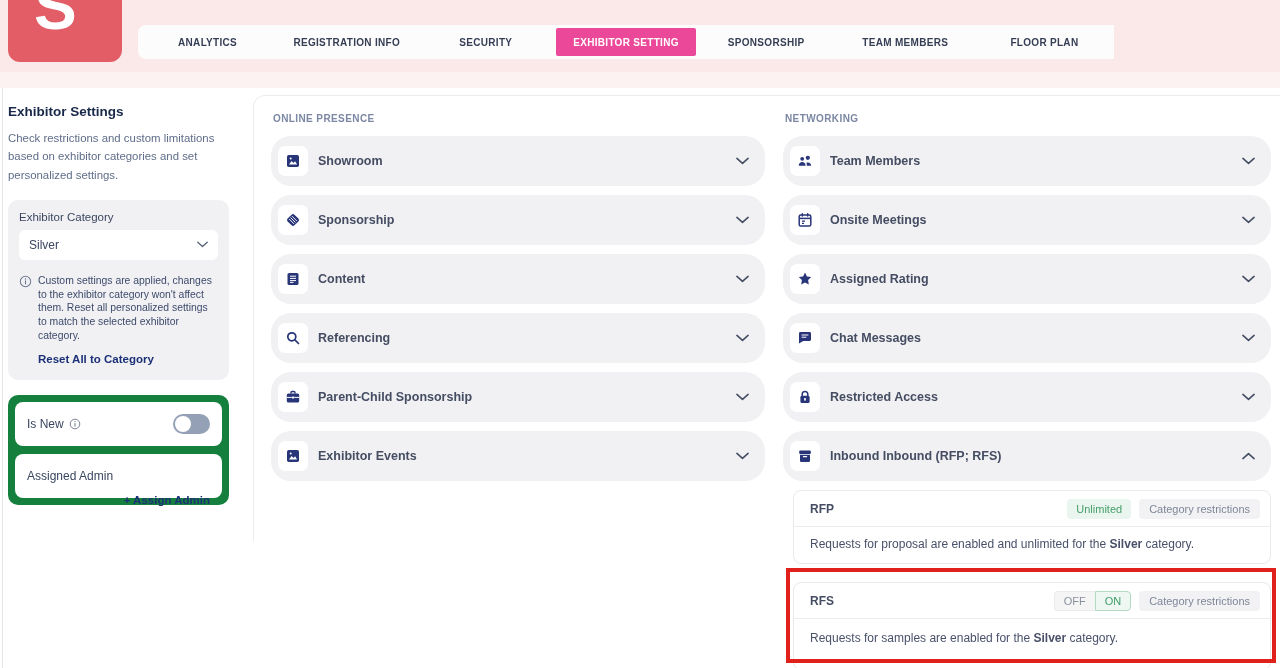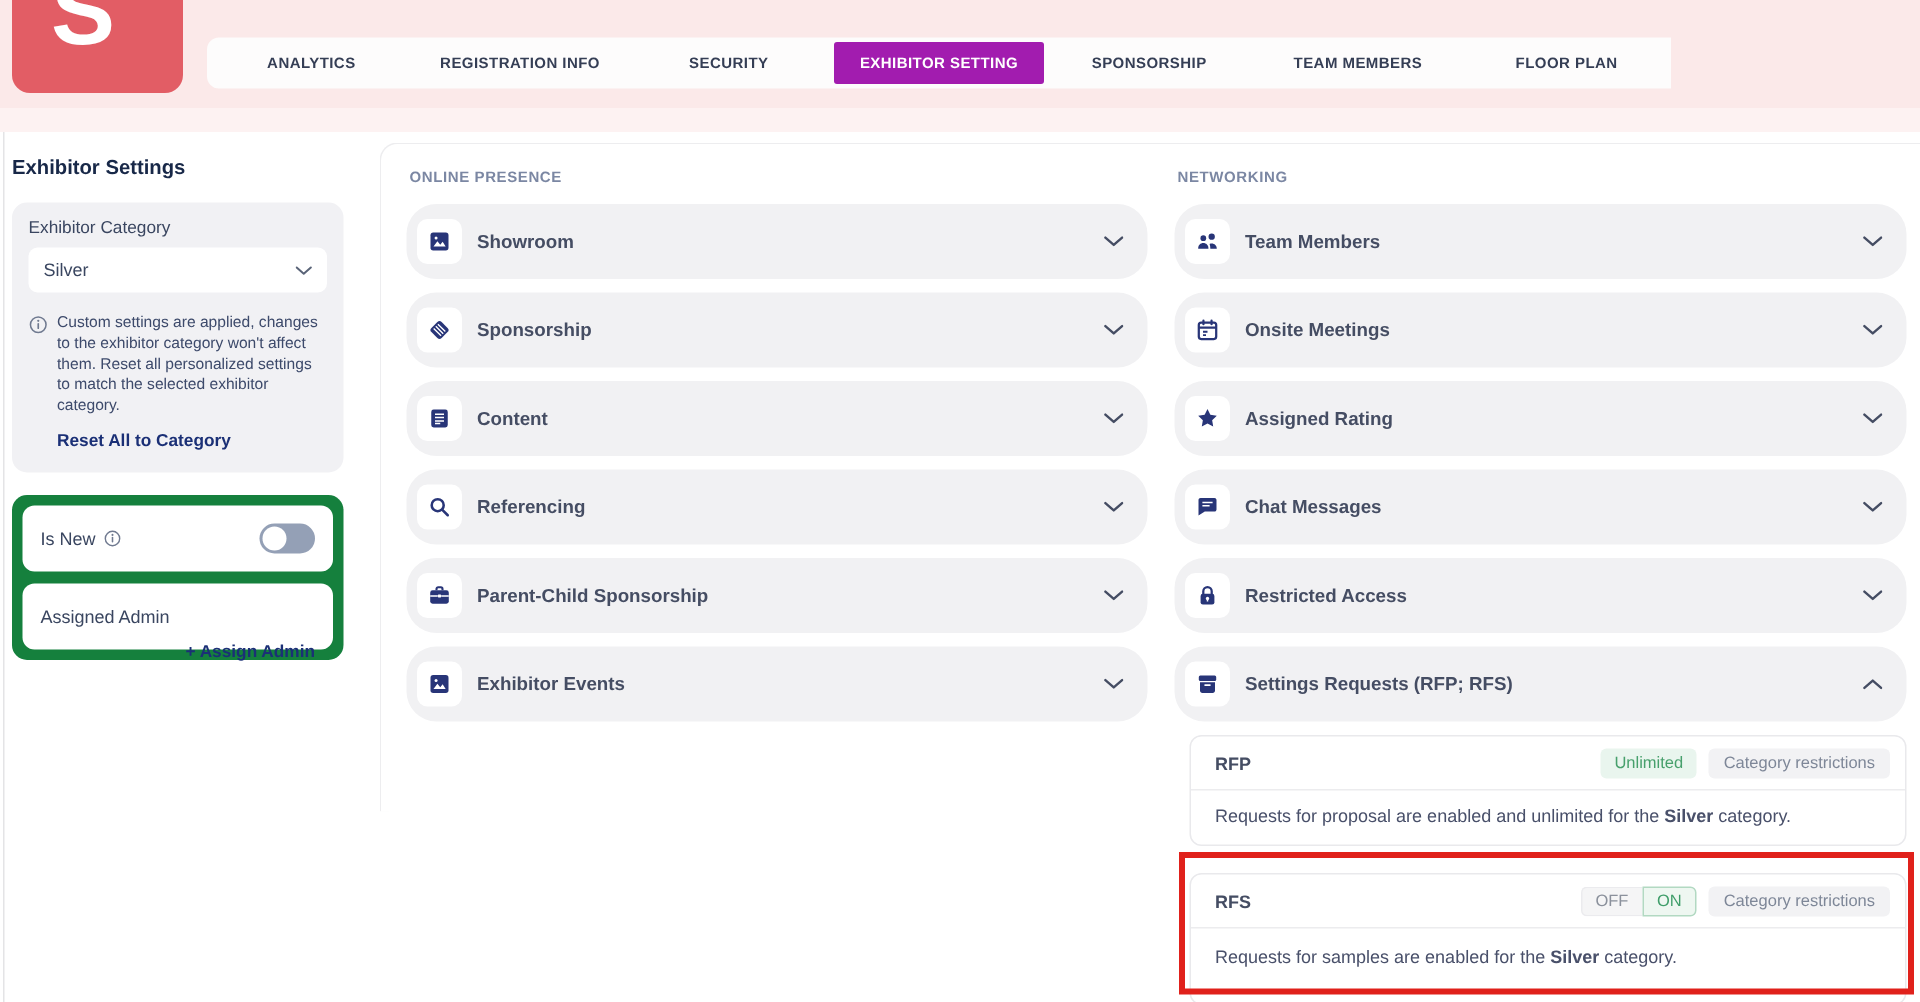--- a/index.html
+++ b/index.html
@@ -9,21 +9,21 @@
   
   .band { position:absolute; left:0; top:0; width:1280px; height:88px;
           background:linear-gradient(#fbe9e9 0 72px, #fdf2f2 72px 100%); }
   .logo { position:absolute; left:8px; top:0; width:114px; height:62px; background:#e25d65;
           border-radius:0 0 12px 12px; overflow:hidden; cursor:pointer; }
   .logo-letter { position:absolute; left:26px; top:-30px; font-size:64px; font-weight:700; color:#fff; }
   .tabbar { position:absolute; left:138px; top:25px; width:976px; height:34px; background:#fdfcfc;
             border-radius:8px 0 0 8px; display:flex; align-items:stretch; }
   .tab { flex:1; display:flex; align-items:center; justify-content:center; font-size:10px; font-weight:700;
          letter-spacing:.3px; color:#353e55; text-transform:uppercase; cursor:pointer; }
-  .tab.selected { background:#a21caf; color:#fff; margin:3px 1px; border-radius:2px; }
+  .tab.selected { background:#ec4899; color:#fff; margin:3px 1px; border-radius:2px; }
 
   .edge-line { position:absolute; left:2px; top:88px; bottom:0; width:1px; background:#e4e4e6; }
 
   
   .sidebar { position:absolute; left:8px; top:96px; width:221px; }
   .sidebar h1 { font-size:13.5px; font-weight:700; color:#182848; margin:8px 0 10px; }
   .side-desc { font-size:11.4px; line-height:1.6; color:#5f6d89; }
   .side-card { background:#f1f1f4; border-radius:10px; padding:11px; margin-top:16px; }
   .field-label { font-size:11.5px; color:#3a4660; margin-bottom:7px; }
   .select { background:#fff; border-radius:6px; height:30px; display:flex; align-items:center;
@@ -95,20 +95,21 @@
     <div class="tab">SPONSORSHIP</div>
     <div class="tab">TEAM MEMBERS</div>
     <div class="tab">FLOOR PLAN</div>
   </nav>
 </div>
 
 <div class="edge-line"></div>
 
 <aside class="sidebar">
   <h1>Exhibitor Settings</h1>
+  <p class="side-desc">Check restrictions and custom limitations based on exhibitor categories and set personalized settings.</p>
 
   <div class="side-card">
     <div class="field-label">Exhibitor Category</div>
     <div class="select">
       <span>Silver</span>
       <svg width="11" height="7" viewBox="0 0 14 8">
           <path d="M1 1.2l6 5.3 6-5.3" fill="none" stroke="#5a6478" stroke-width="1.7" stroke-linecap="round" stroke-linejoin="round"></path>
         </svg>
     </div>
     <div class="info-row">
@@ -307,21 +308,21 @@
     </div>
 
     <div class="acc-row">
       <span class="tile">
           <svg width="16" height="16" viewBox="0 0 16 16">
             <rect x="2.2" y="2.4" width="11.6" height="3.6" rx="1" fill="#283578"></rect>
             <path d="M3 6.8h10v5.6c0 .9-.7 1.6-1.6 1.6H4.6c-.9 0-1.6-.7-1.6-1.6z" fill="#283578"></path>
             <rect x="5.8" y="8.1" width="4.4" height="1.2" rx=".6" fill="#fff"></rect>
           </svg>
         </span>
-      <span class="acc-label">Settings Requests (RFP; RFS)</span>
+      <span class="acc-label">Inbound Inbound (RFP; RFS)</span>
       <svg class="chev up" width="13" height="8" viewBox="0 0 14 8">
           <path d="M1 1.2l6 5.3 6-5.3" fill="none" stroke="#454d63" stroke-width="1.7" stroke-linecap="round" stroke-linejoin="round"></path>
         </svg>
     </div>
 
     <div class="subcard rfp">
       <div class="sub-head">
         <span class="sub-label">RFP</span>
         <span class="head-right">
           <span class="badge green">Unlimited</span>

